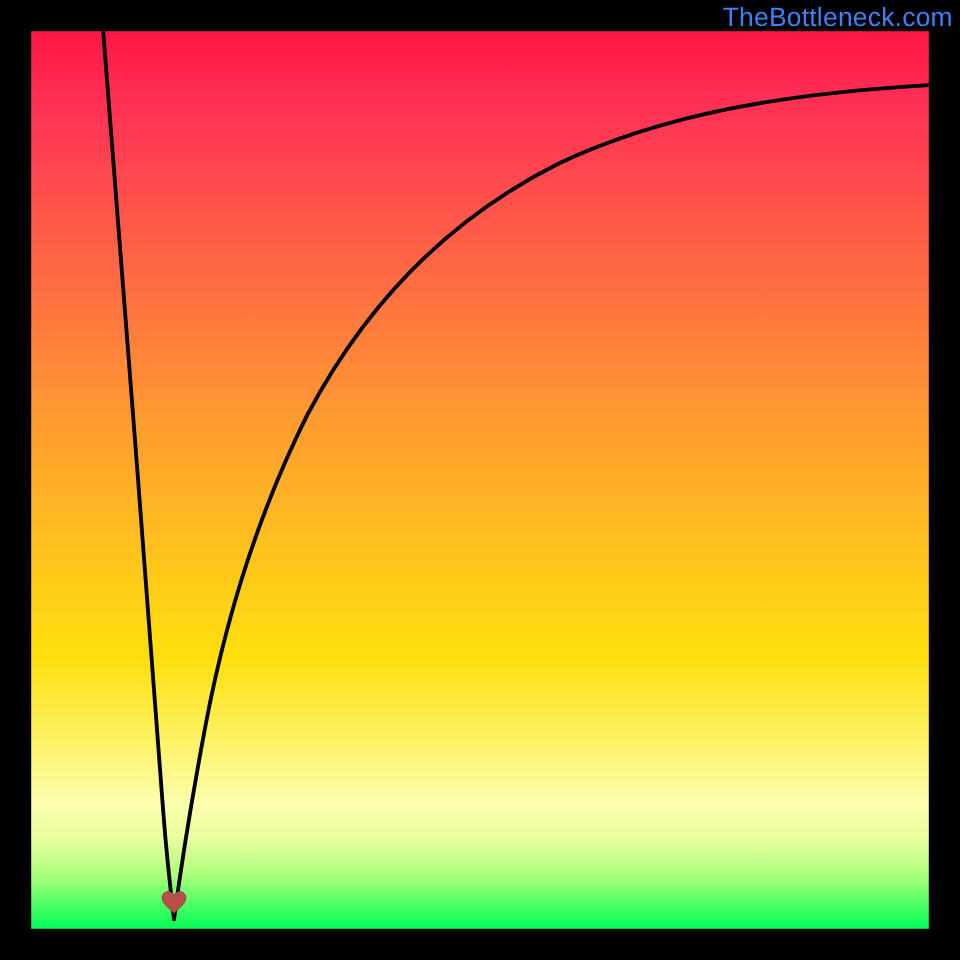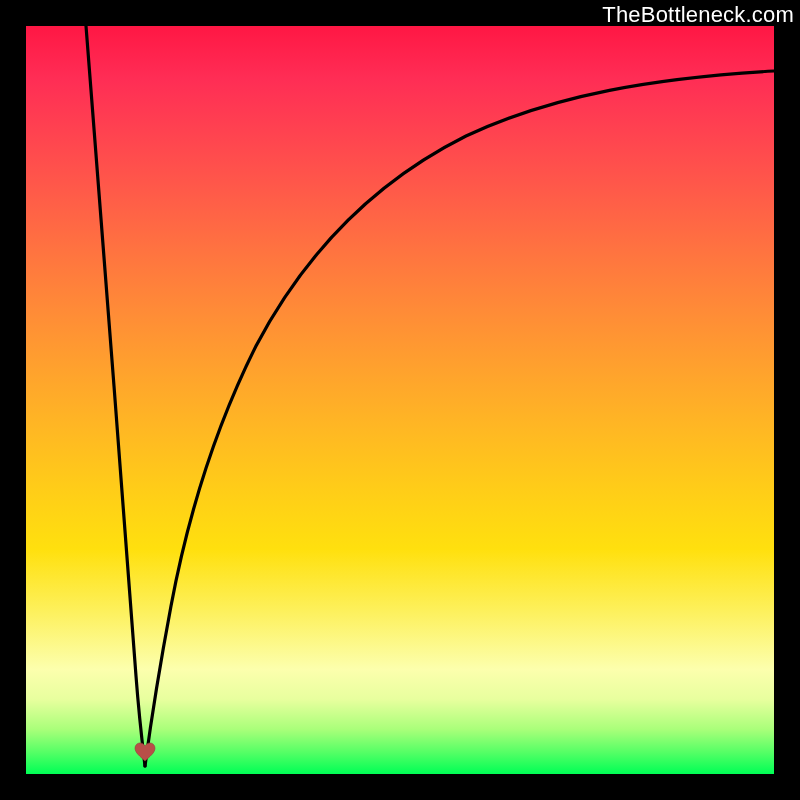--- a/index.html
+++ b/index.html
@@ -49,21 +49,21 @@
     position: absolute;
     left: 0;
     top: 0;
     width: 748px;
     height: 748px;
   }
   .watermark {
     position: absolute;
     top: 2px;
     right: 6px;
-    color: #ffffff;
+    color: #3b82f6;
     font-size: 22px;
     letter-spacing: 0.2px;
     font-weight: 500;
     user-select: none;
   }
   .heart-marker {
     position: absolute;
     width: 22px;
     height: 20px;
   }

